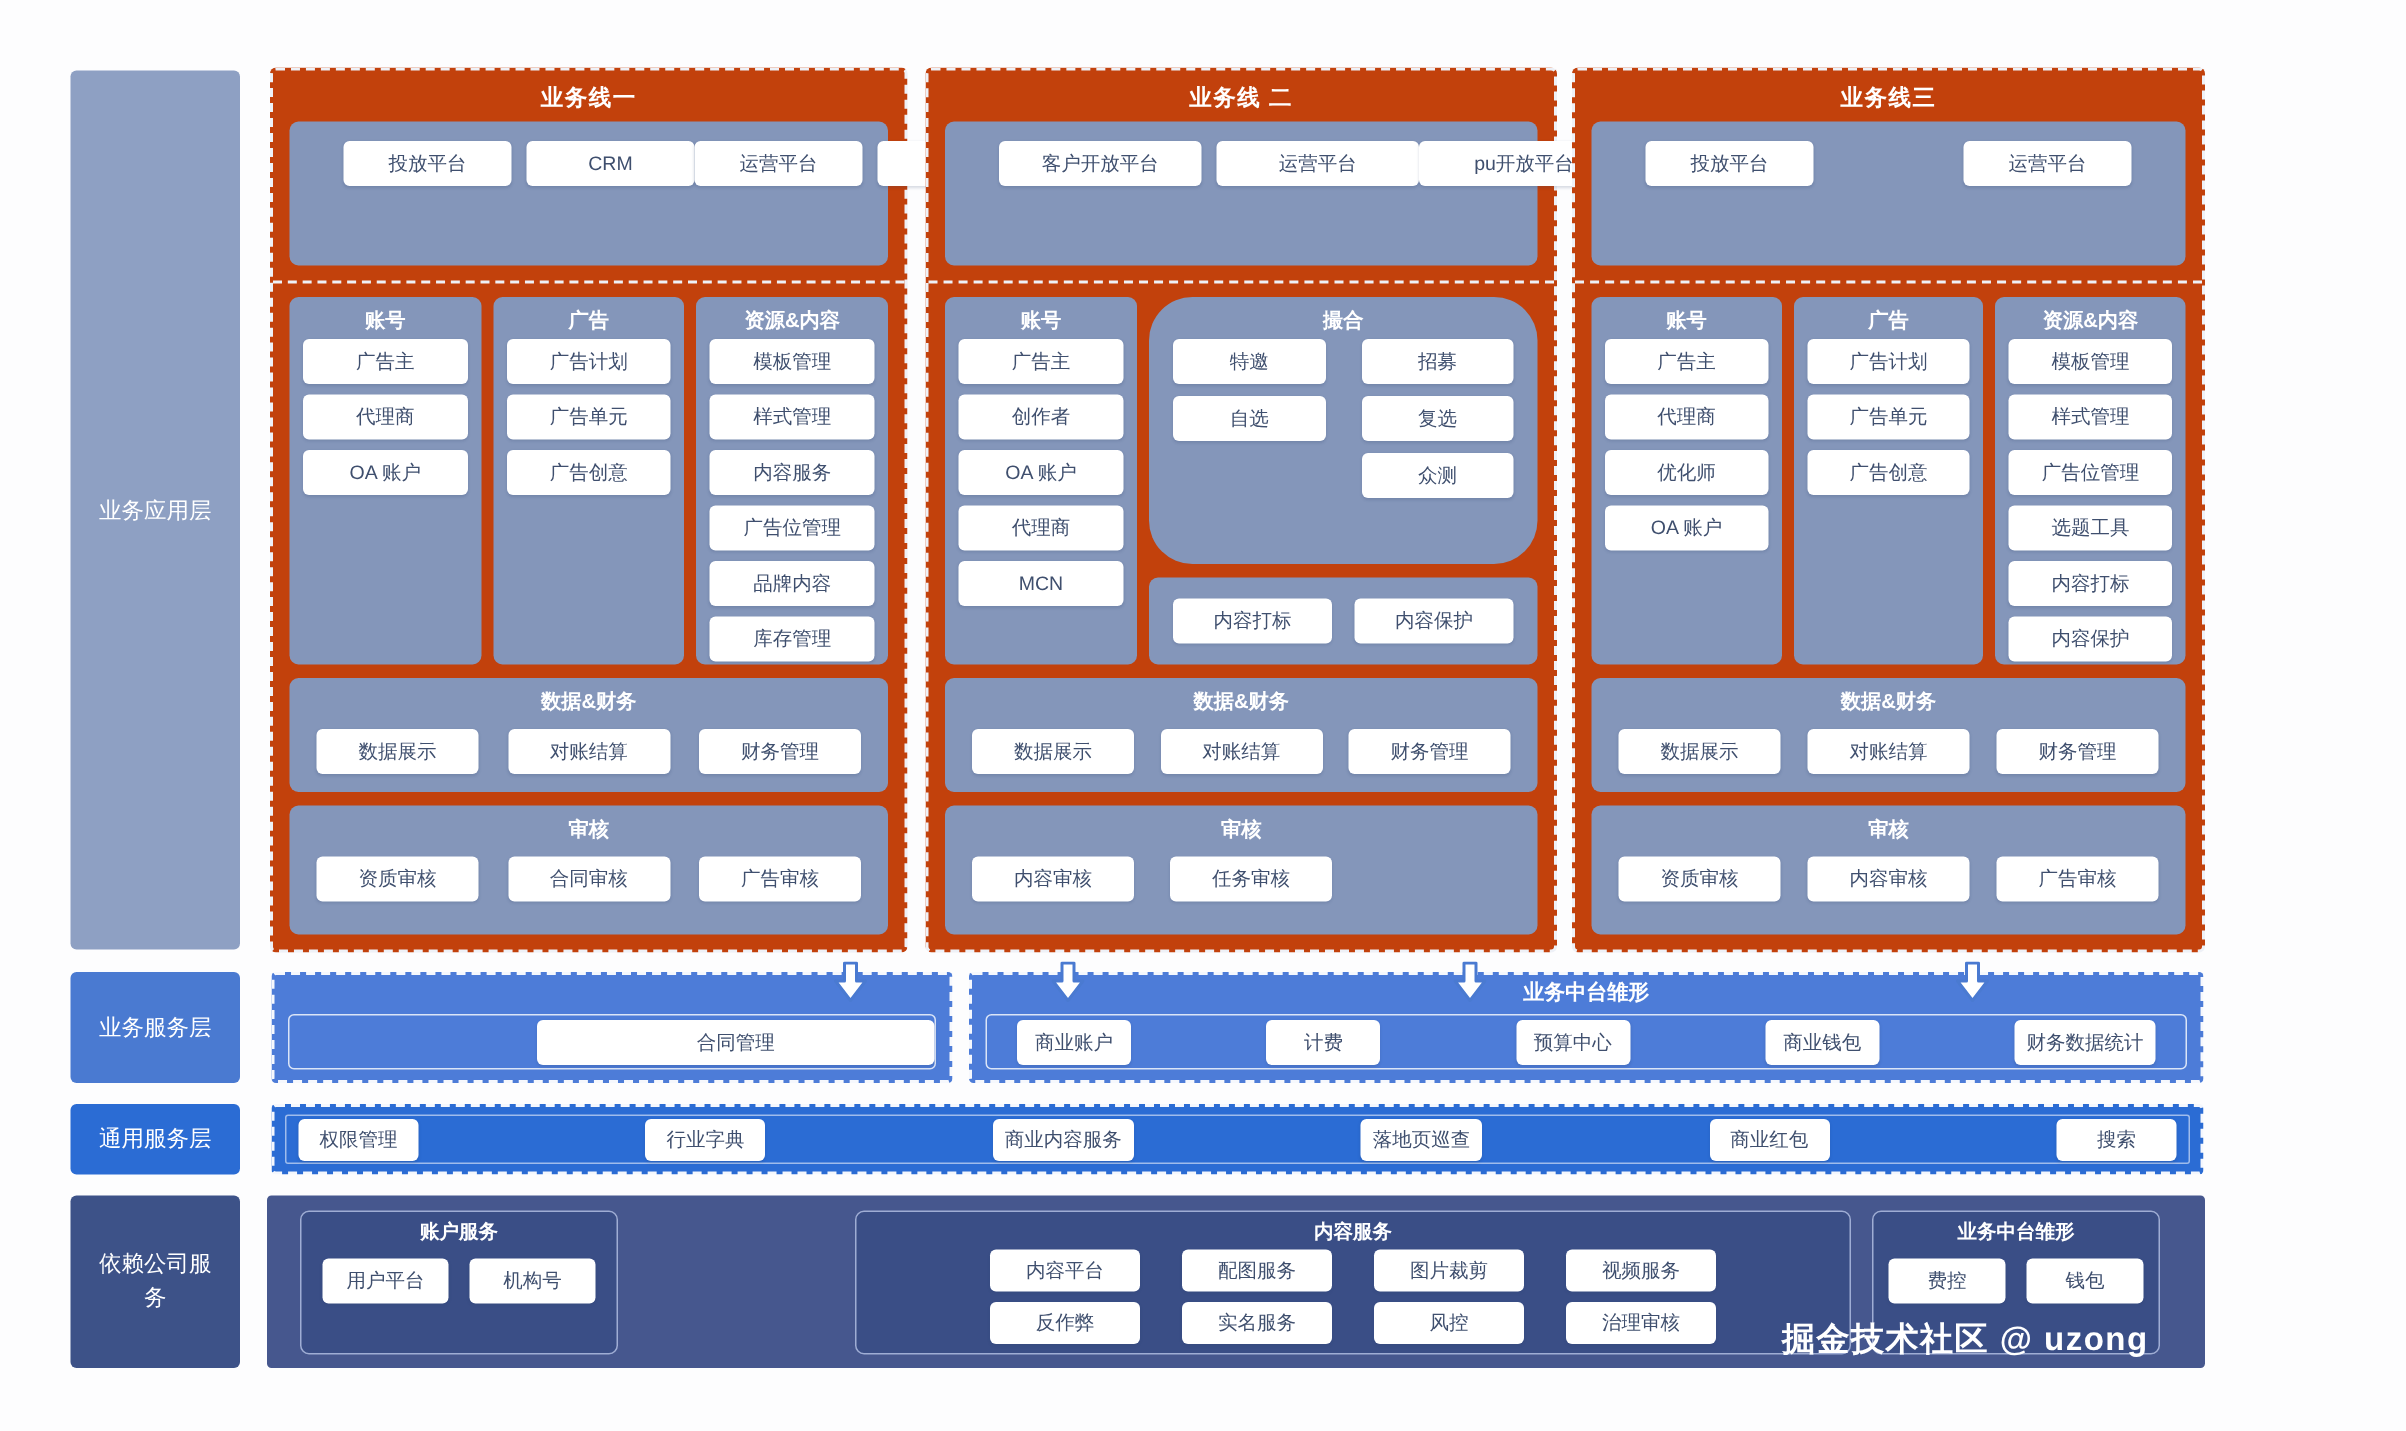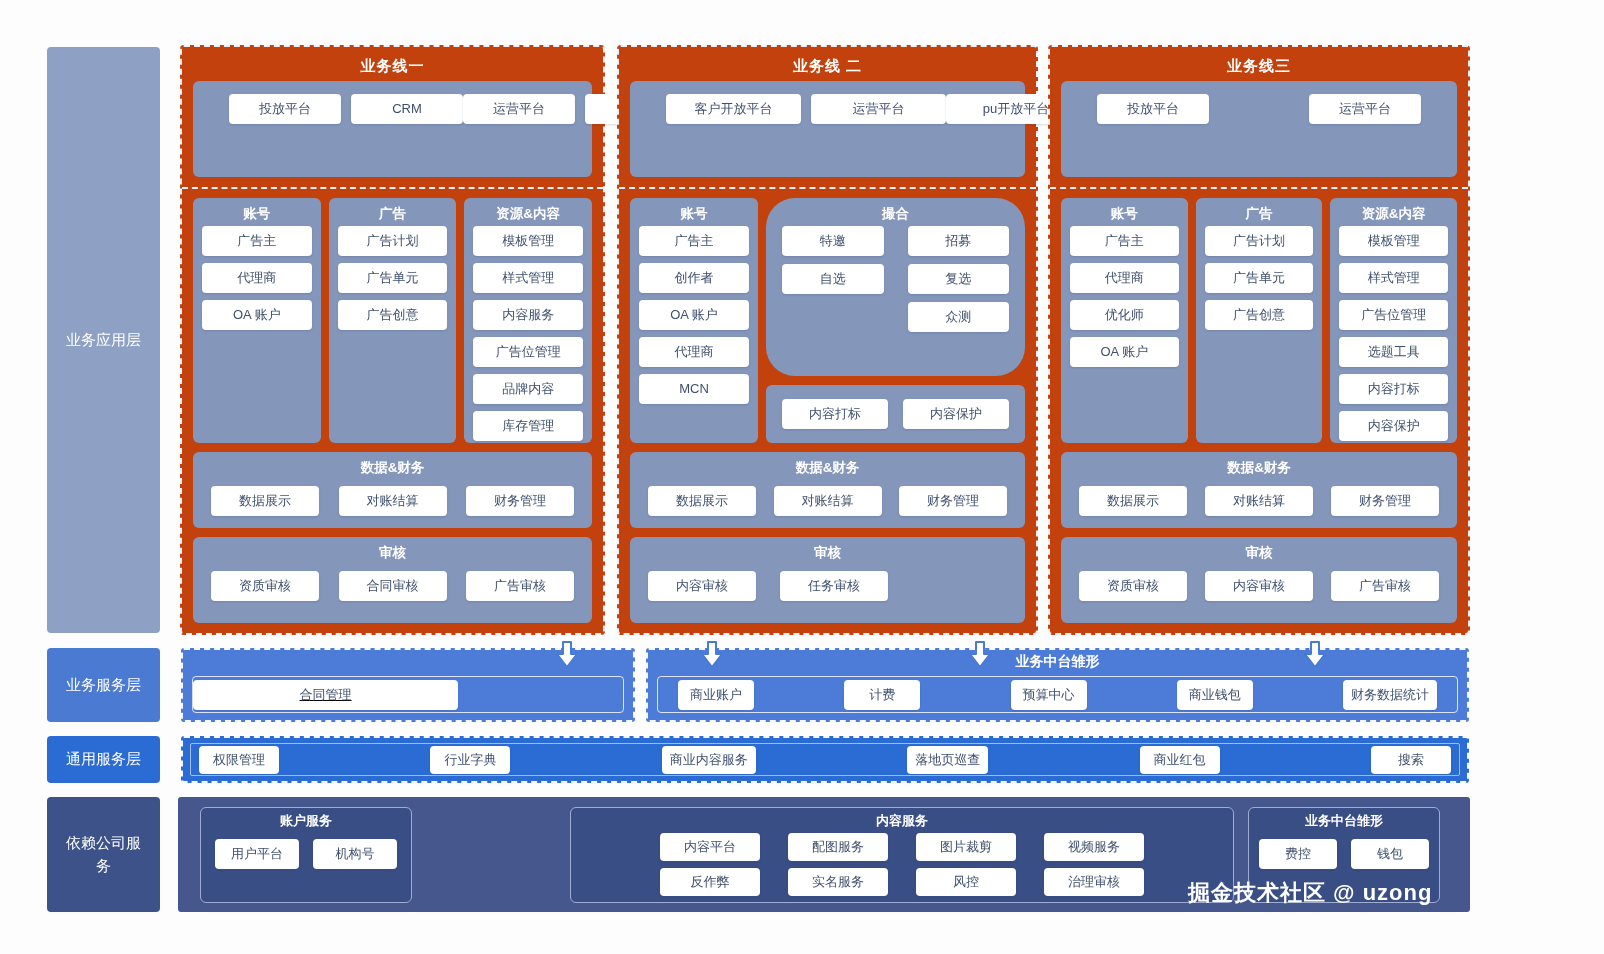--- a/index.html
+++ b/index.html
@@ -48,21 +48,21 @@
   .cbox .sec-row{flex:1;padding:0 16px;justify-content:space-between;}
   .cbox .wbtn{width:106px;min-width:0;}
   
   .svcbox{position:absolute;background:#4d7cd8;border:2px dashed rgba(255,255,255,.95);
           border-radius:3px;box-sizing:border-box;}
   #svcL{left:181px;top:648px;width:454px;height:74px;}
   #svcR{left:646px;top:648px;width:823px;height:74px;}
   .svc-title{position:absolute;top:3px;left:0;right:0;text-align:center;color:#fff;font-size:14px;font-weight:600;}
   .svc-inner{position:absolute;left:9px;right:9px;top:26px;bottom:7px;border:1px solid rgba(255,255,255,.8);
              border-radius:4px;display:flex;align-items:center;}
-  #svcL .svc-inner{justify-content:flex-start;text-decoration:underline;}
+  #svcL .svc-inner{justify-content:flex-end;}
   #svcL .wbtn{width:265px;}
   #svcR .svc-inner{justify-content:space-between;padding:0 20px;}
   #svcR .wbtn{min-width:76px;}
   
   #common{position:absolute;left:181px;top:736px;width:1288px;height:47px;background:#2b6cd4;
           border:2px dashed rgba(255,255,255,.95);border-radius:3px;box-sizing:border-box;}
   .common-inner{position:absolute;left:7px;right:7px;top:5px;bottom:5px;border:1px solid rgba(255,255,255,.55);
                 border-radius:2px;display:flex;align-items:center;justify-content:space-between;padding:0 8px;}
   .common-inner .wbtn{min-width:80px;height:28px;line-height:28px;}
   

